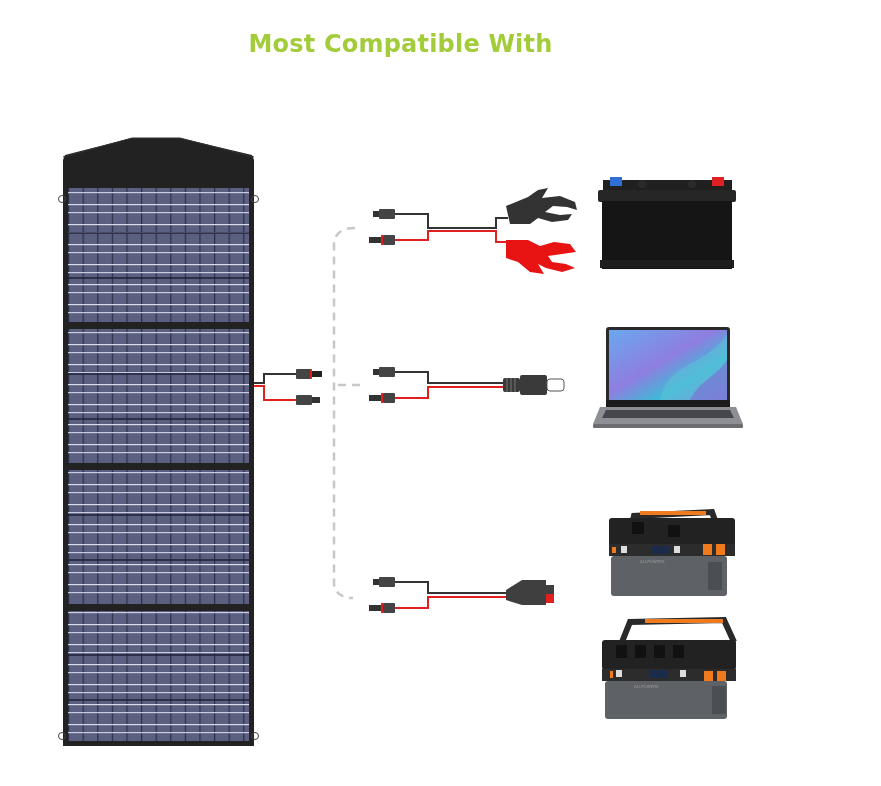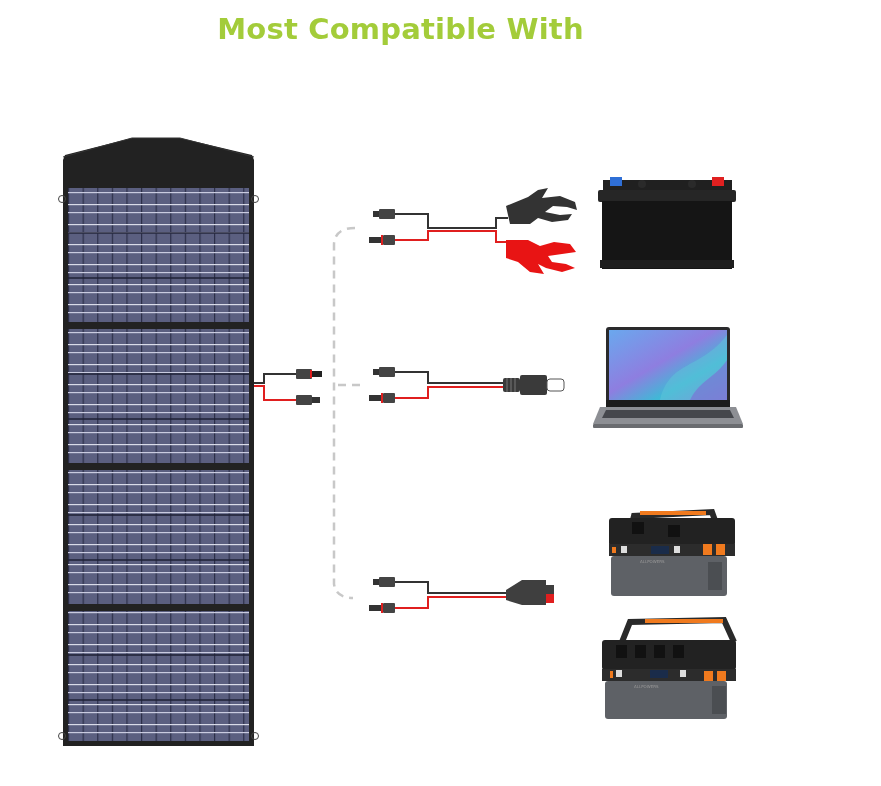--- a/index.html
+++ b/index.html
@@ -1,19 +1,19 @@
 <!DOCTYPE html>
 <html><head>
 <meta charset="utf-8">
 <style>
   html, body { margin: 0; padding: 0; background: #ffffff; }
   body { width: 881px; height: 786px; overflow: hidden; position: relative; font-family: "DejaVu Sans", sans-serif; }
   .title {
-    position: absolute; left: 0; top: 12px; width: 801px; text-align: center;
-    font-family: "DejaVu Sans", sans-serif; font-weight: bold; font-size: 29px;
+    position: absolute; left: 0; top: 30px; width: 801px; text-align: center;
+    font-family: "DejaVu Sans", sans-serif; font-weight: bold; font-size: 24px;
     letter-spacing: 0.2px;
   }
   svg.scene { position: absolute; left: 0; top: 0; }
 </style>
 </head>
 <body>
 
 <div class="title" style="color: rgb(163, 204, 58);">Most Compatible With</div>
 
 <svg class="scene" width="881" height="786" viewBox="0 0 881 786" xmlns="http://www.w3.org/2000/svg">

